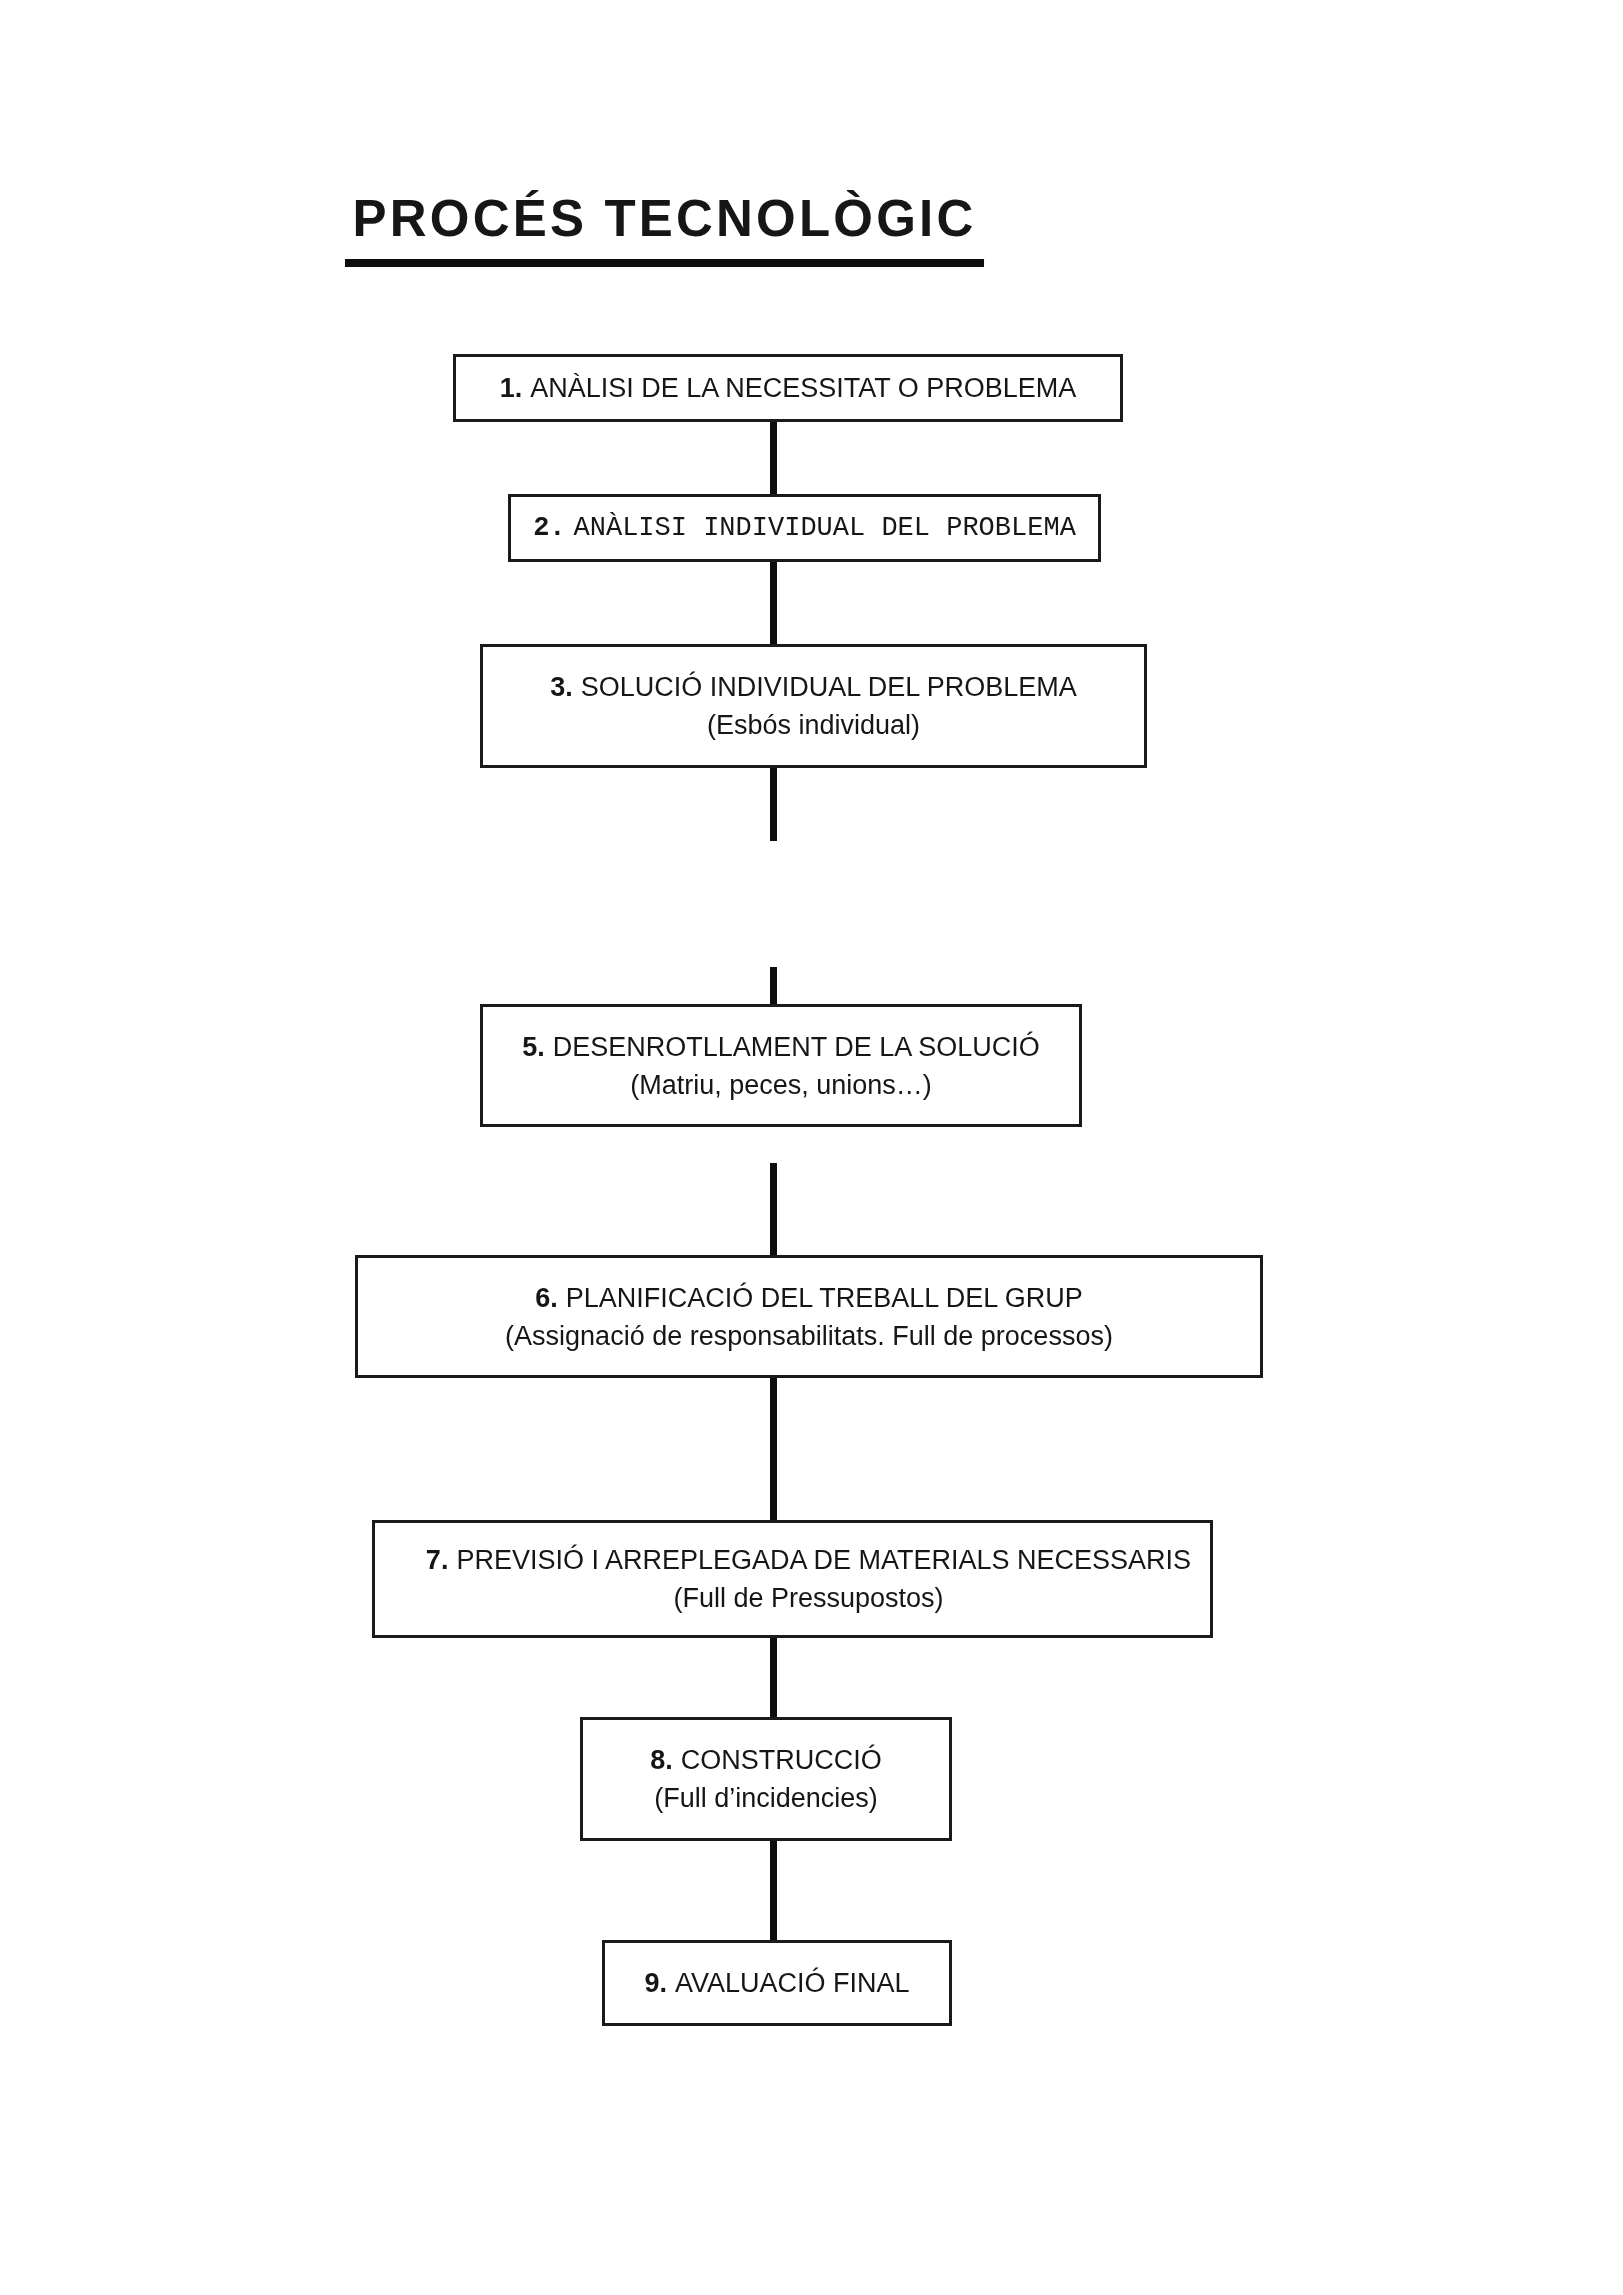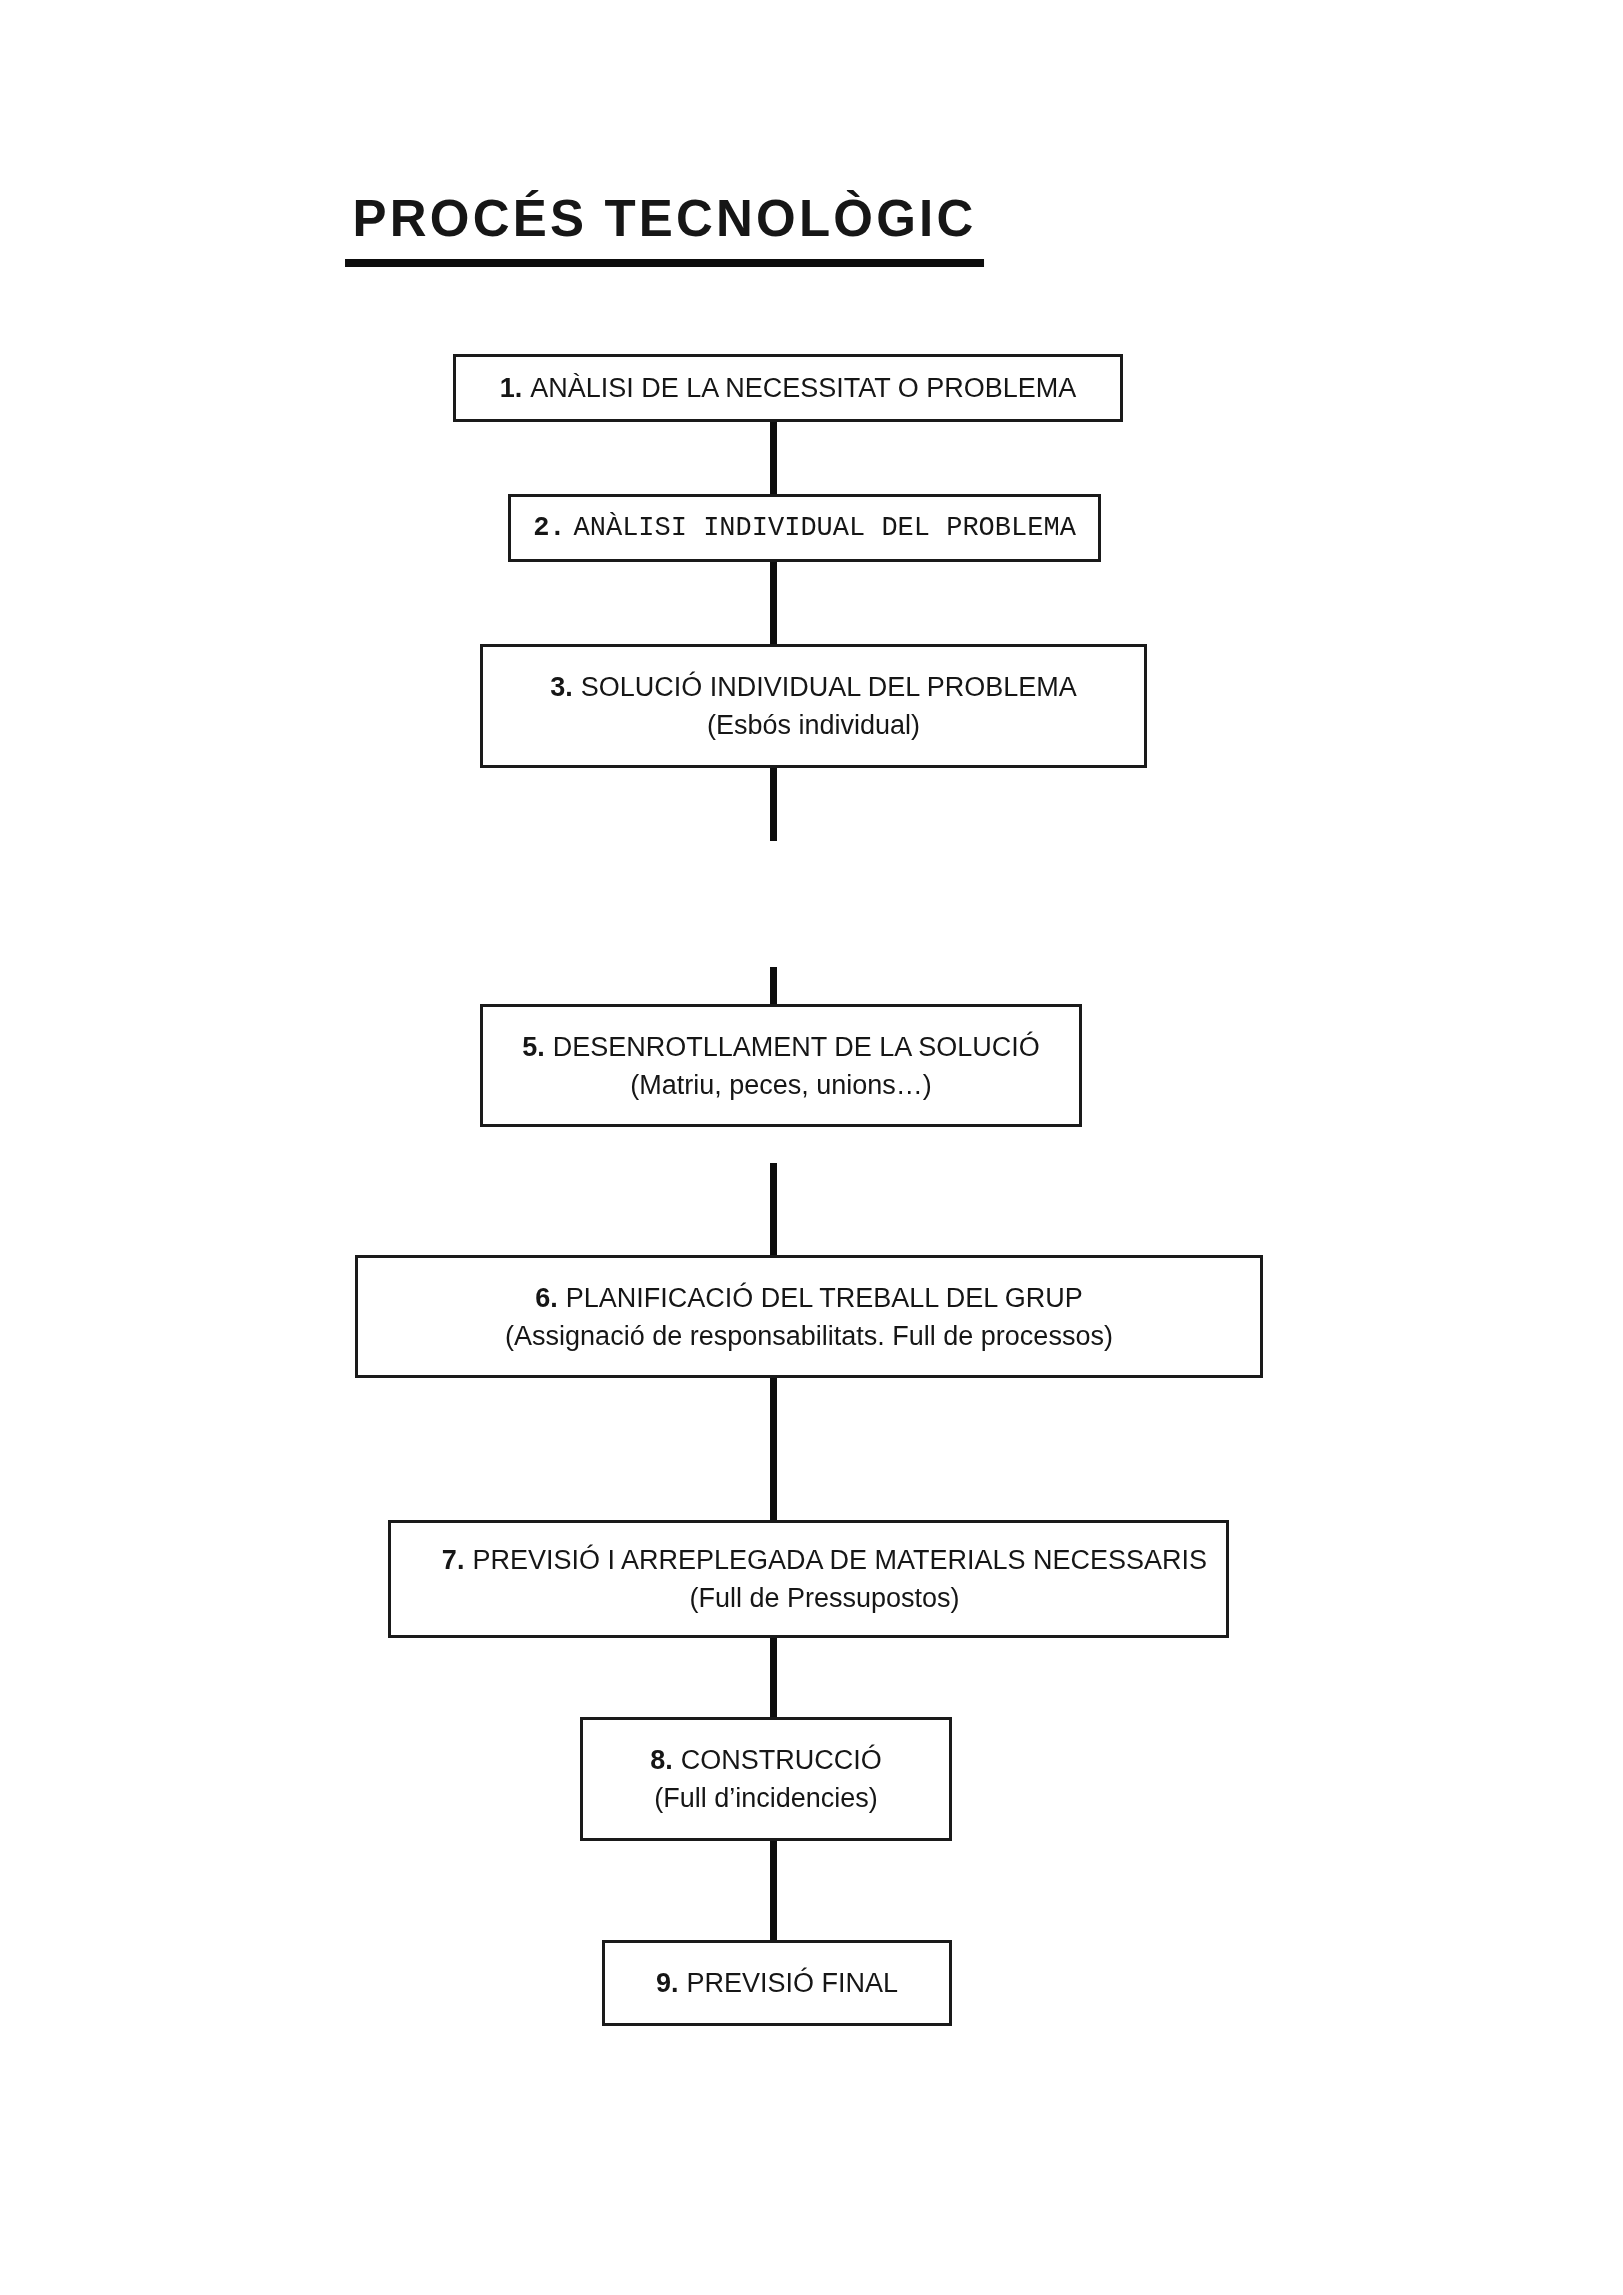--- a/index.html
+++ b/index.html
@@ -48,21 +48,21 @@
     background: #0d0d0d;
     z-index: 1;
   }
   
   .b1 { left: 453px;  top: 354px;  width: 670px;  height: 68px; }
   .b2 { left: 508px;  top: 494px;  width: 593px;  height: 68px; font-family: Liberation Mono, monospace; }
   .b3 { left: 480px;  top: 644px;  width: 667px;  height: 124px; }
   .b4 { left: 576px;  top: 838px; width: 373px;  height: 132px; }
   .b5 { left: 480px;  top: 1004px; width: 602px;  height: 123px; }
   .b6 { left: 355px;  top: 1255px; width: 908px; height: 123px; }
-  .b7 { left: 388px;  top: 1520px; width: 841px; height: 118px; padding-left: 32px; }
+  .b7 { left: 372px;  top: 1520px; width: 841px; height: 118px; padding-left: 32px; }
   .b8 { left: 580px;  top: 1717px; width: 372px;  height: 124px; }
   .b9 { left: 602px;  top: 1940px; width: 350px;  height: 86px; }
   
   .c1 { top: 419px;  height: 78px;  }
   .c2 { top: 559px;  height: 88px; }
   .c3 { top: 764px;  height: 77px;  }
   .c4 { top: 967px; height: 79px; }
   .c5 { top: 1163px; height: 95px; }
   .c6 { top: 1374px; height: 149px; }
   .c7 { top: 1635px; height: 85px; }
@@ -119,17 +119,17 @@
   <div class="connector c7"></div>
 
   <div class="box b8">
     <div class="line1"><span class="num">8.</span><span class="txt">CONSTRUCCIÓ</span></div>
     <div class="subtitle">(Full d’incidencies)</div>
   </div>
 
   <div class="connector c8"></div>
 
   <div class="box b9">
-    <div class="line1"><span class="num">9.</span><span class="txt">PREVISIÓ FINAL</span></div>
+    <div class="line1"><span class="num">9.</span><span class="txt">AVALUACIÓ FINAL</span></div>
   </div>
 
 </div>
 
 
 </body></html>

